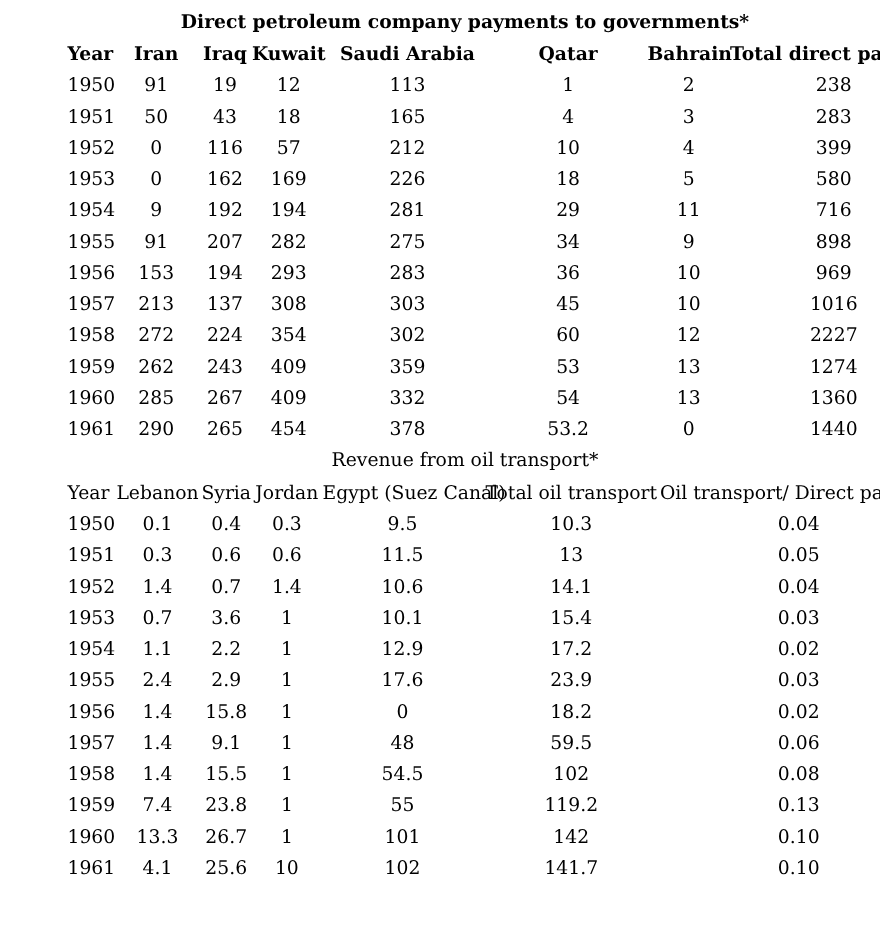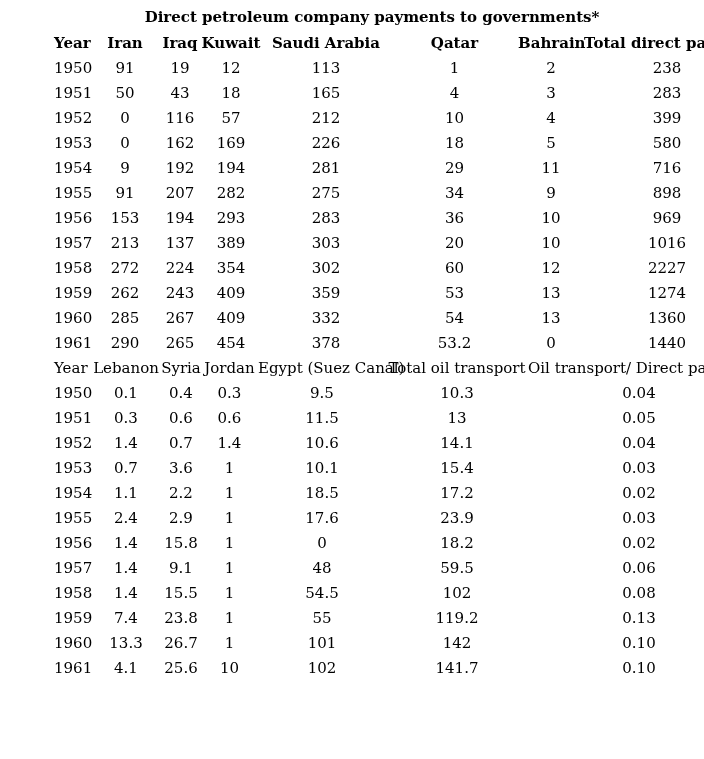--- a/index.html
+++ b/index.html
@@ -154,23 +154,23 @@
           <td>293</td>
           <td>283</td>
           <td>36</td>
           <td>10</td>
           <td>969</td>
         </tr>
         <tr>
           <td>1957</td>
           <td>213</td>
           <td>137</td>
-          <td>389</td>
+          <td>308</td>
           <td>303</td>
-          <td>20</td>
+          <td>45</td>
           <td>10</td>
           <td>1016</td>
         </tr>
         <tr>
           <td>1958</td>
           <td>272</td>
           <td>224</td>
           <td>354</td>
           <td>302</td>
           <td>60</td>
@@ -203,20 +203,21 @@
           <td>265</td>
           <td>454</td>
           <td>378</td>
           <td>53.2</td>
           <td>0</td>
           <td>1440</td>
         </tr>
       </tbody>
   </table>
 
+  <div class="table-title">Revenue from oil transport*</div>
 
   <table class="data-table t2" data-table="1">
     <colgroup>
       <col style="width:45px">
       <col style="width:70px">
       <col style="width:40px">
       <col style="width:57px">
       <col style="width:128px">
       <col style="width:142px">
       <col style="width:222px">
@@ -267,21 +268,21 @@
           <td>1</td>
           <td>10.1</td>
           <td>15.4</td>
           <td>0.03</td>
         </tr>
         <tr>
           <td>1954</td>
           <td>1.1</td>
           <td>2.2</td>
           <td>1</td>
-          <td>18.5</td>
+          <td>12.9</td>
           <td>17.2</td>
           <td>0.02</td>
         </tr>
         <tr>
           <td>1955</td>
           <td>2.4</td>
           <td>2.9</td>
           <td>1</td>
           <td>17.6</td>
           <td>23.9</td>

